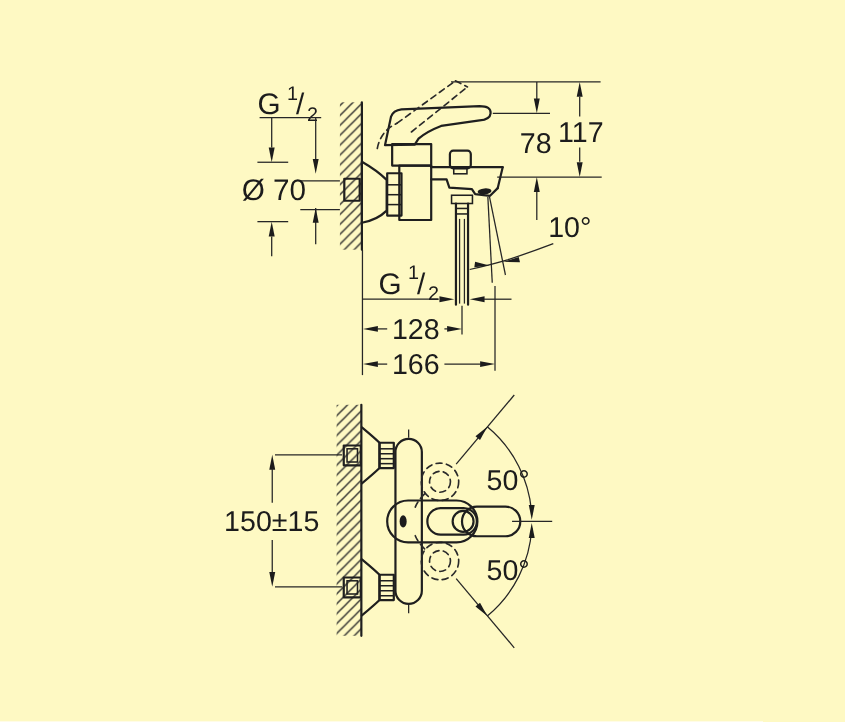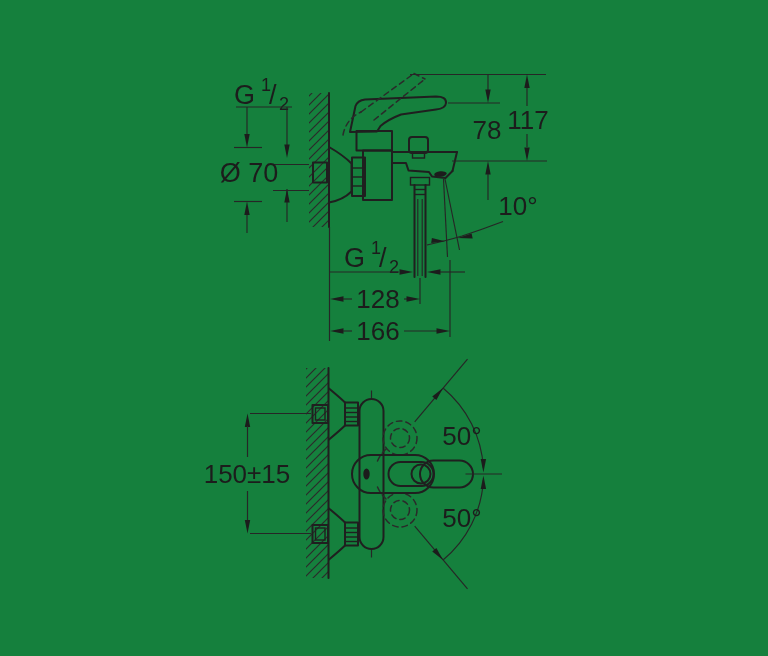--- a/index.html
+++ b/index.html
@@ -1,16 +1,16 @@
 <!DOCTYPE html>
 <html><head>
 <meta charset="utf-8">
 <style>
   html,body{margin:0;padding:0;background:#ffffff;}
-  .stage{width:768px;height:656px;background:#15803d;position:relative;overflow:hidden;}
+  .stage{width:768px;height:656px;background:#fef9c3;position:relative;overflow:hidden;}
   svg{display:block;}
   text{font-family:"Liberation Sans","DejaVu Sans",sans-serif;fill:#1c1c1c;}
   .obj{stroke:#1f1f1f;stroke-width:2;fill:none;stroke-linejoin:round;stroke-linecap:round;}
   .obj-thin{stroke:#1f1f1f;stroke-width:1.4;fill:none;}
   .dim{stroke:#262626;stroke-width:1.15;fill:none;}
   .dash{stroke:#2a2a2a;stroke-width:1.5;fill:none;stroke-dasharray:5.5 4;stroke-linecap:round;}
   .arrow{fill:#1c1c1c;stroke:none;}
   .filldark{fill:#1c1c1c;stroke:none;}
 </style>
 </head>

